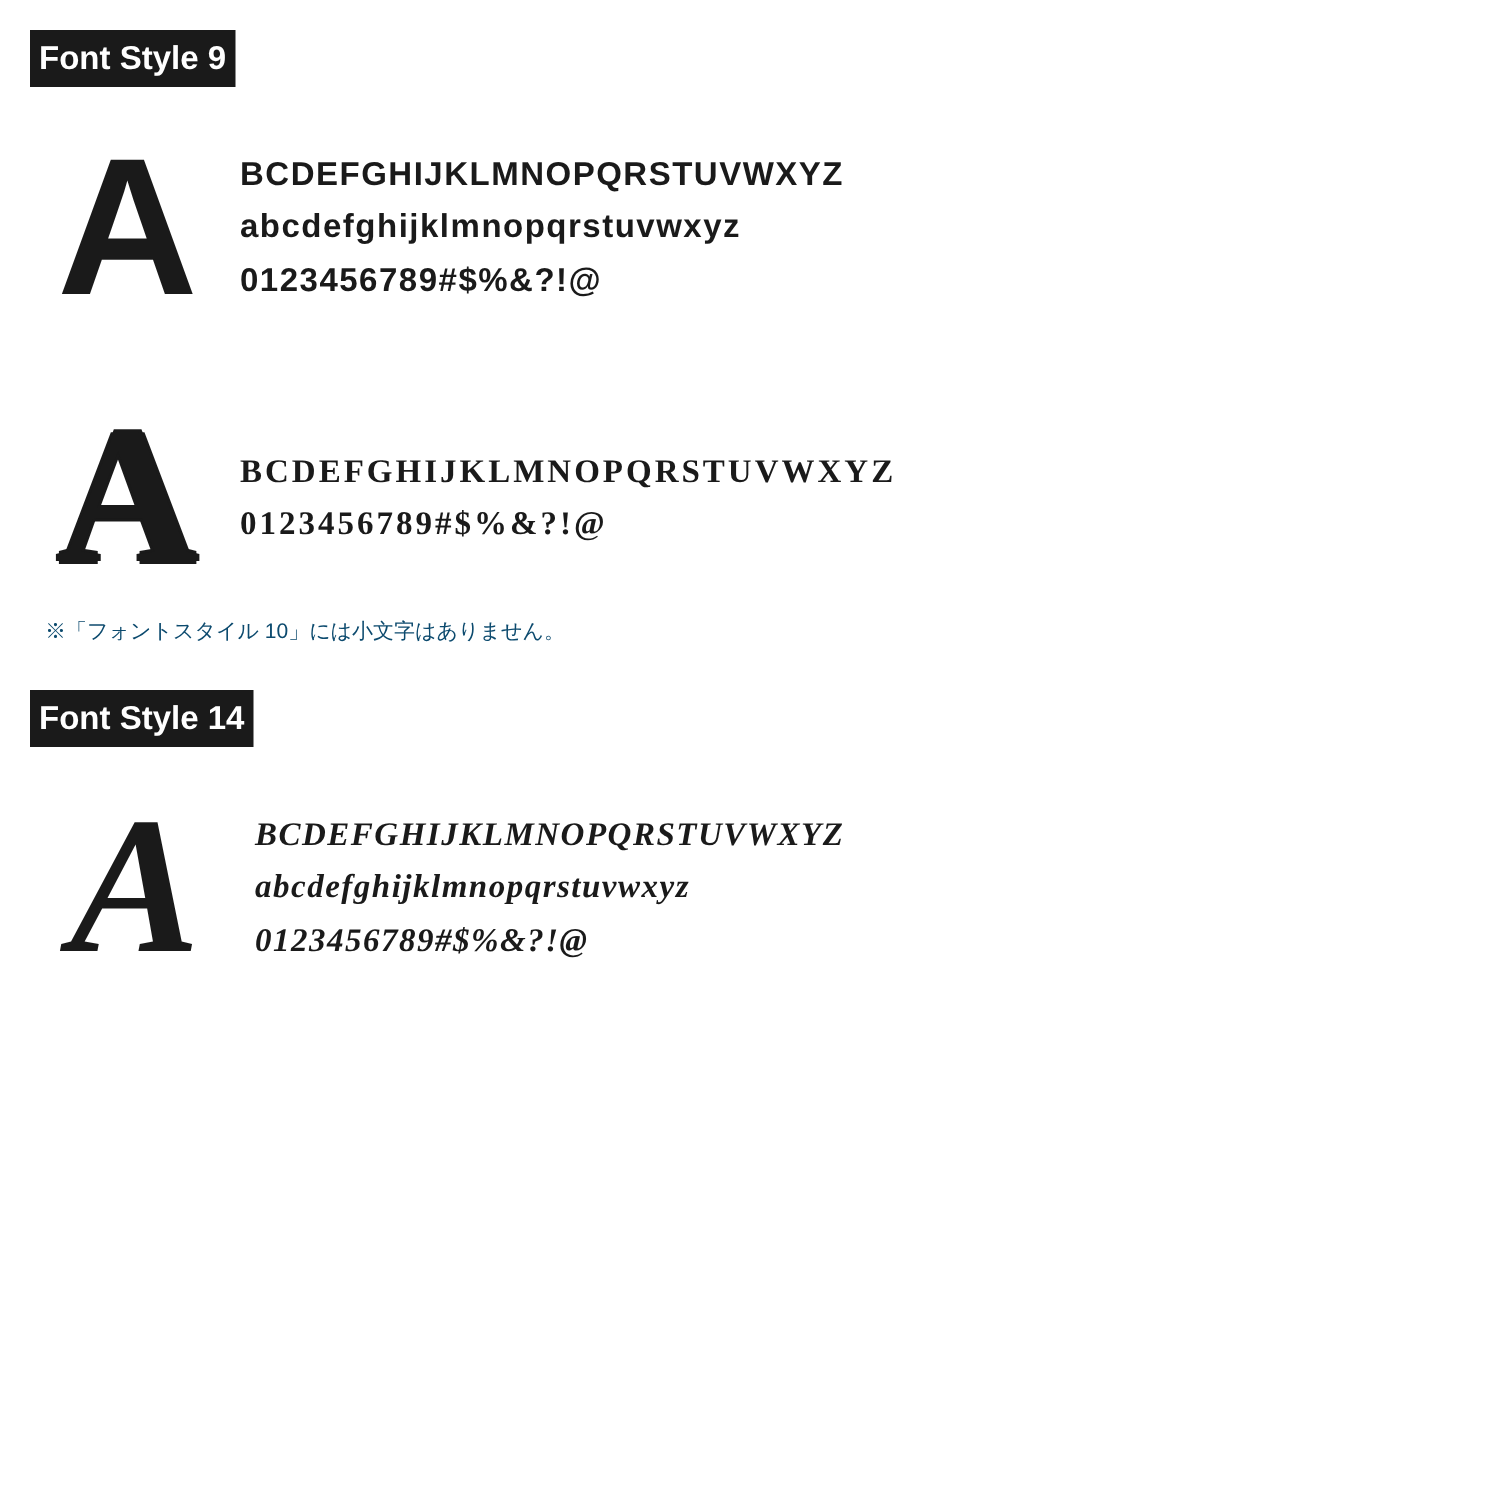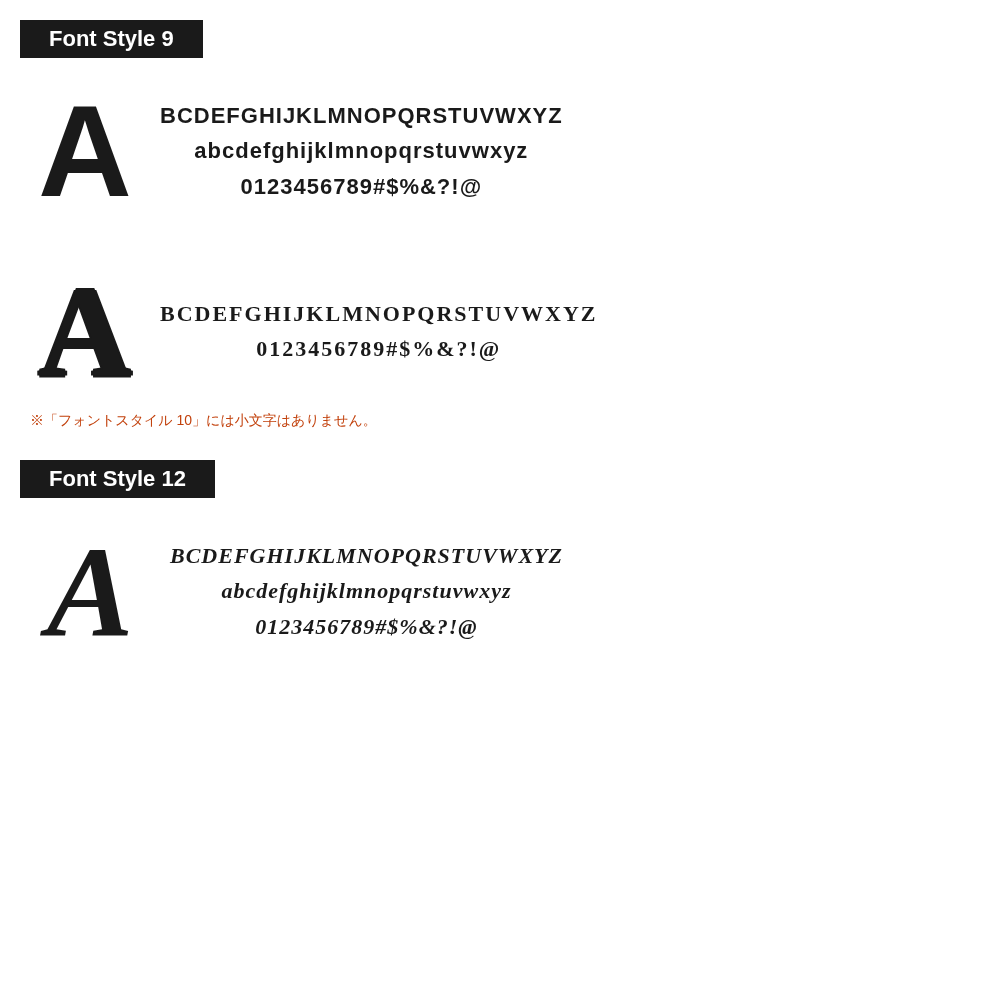--- a/index.html
+++ b/index.html
@@ -26,36 +26,35 @@
     .font-section {
       margin-bottom: 30px;
     }
 
     .section-title {
       display: inline-block;
       background: #1a1a1a;
       color: #ffffff;
       font-size: 22px;
       font-weight: bold;
-      padding: 6px 29px;
+      padding: 6px 6px;
       margin-bottom: 18px;
       font-family: Arial, sans-serif;
     }
 
     .font-demo {
       display: flex;
       align-items: center;
       gap: 20px;
       padding: 10px 10px;
     }
 
     .char-lines {
       color: #1a1a1a;
       line-height: 1.5;
-      text-align: center;
     }
 
     
     .style9-big {
       font-family: 'Arial Black', 'Impact', sans-serif;
       font-size: 130px;
       font-weight: 900;
       color: #1a1a1a;
       line-height: 1;
       flex-shrink: 0;
@@ -95,21 +94,21 @@
       font-weight: bold;
       font-size: 22px;
       line-height: 1.6;
       color: #1a1a1a;
       letter-spacing: 2px;
     }
 
     .note-text {
       font-family: sans-serif;
       font-size: 14px;
-      color: #c2410c;
+      color: #0c4a6e;
       margin-top: 6px;
       padding-left: 10px;
     }
 
     
     .style11-big {
       font-family: Georgia, 'Times New Roman', serif;
       font-size: 130px;
       font-weight: 900;
       font-style: italic;
@@ -152,21 +151,21 @@
       <div class="style10-big">A</div>
       <div class="char-lines style10-chars">
         <div>BCDEFGHIJKLMNOPQRSTUVWXYZ</div>
         <div>0123456789#$%&amp;?!@</div>
       </div>
     </div>
     <div class="note-text">※「フォントスタイル 10」には小文字はありません。</div>
   </div>
 
   <div class="font-section">
-    <div class="section-title">Font Style 12</div>
+    <div class="section-title">Font Style 14</div>
     <div class="font-demo">
       <div class="style11-big">A</div>
       <div class="char-lines style11-chars">
         <div>BCDEFGHIJKLMNOPQRSTUVWXYZ</div>
         <div>abcdefghijklmnopqrstuvwxyz</div>
         <div>0123456789#$%&amp;?!@</div>
       </div>
     </div>
   </div>
 

